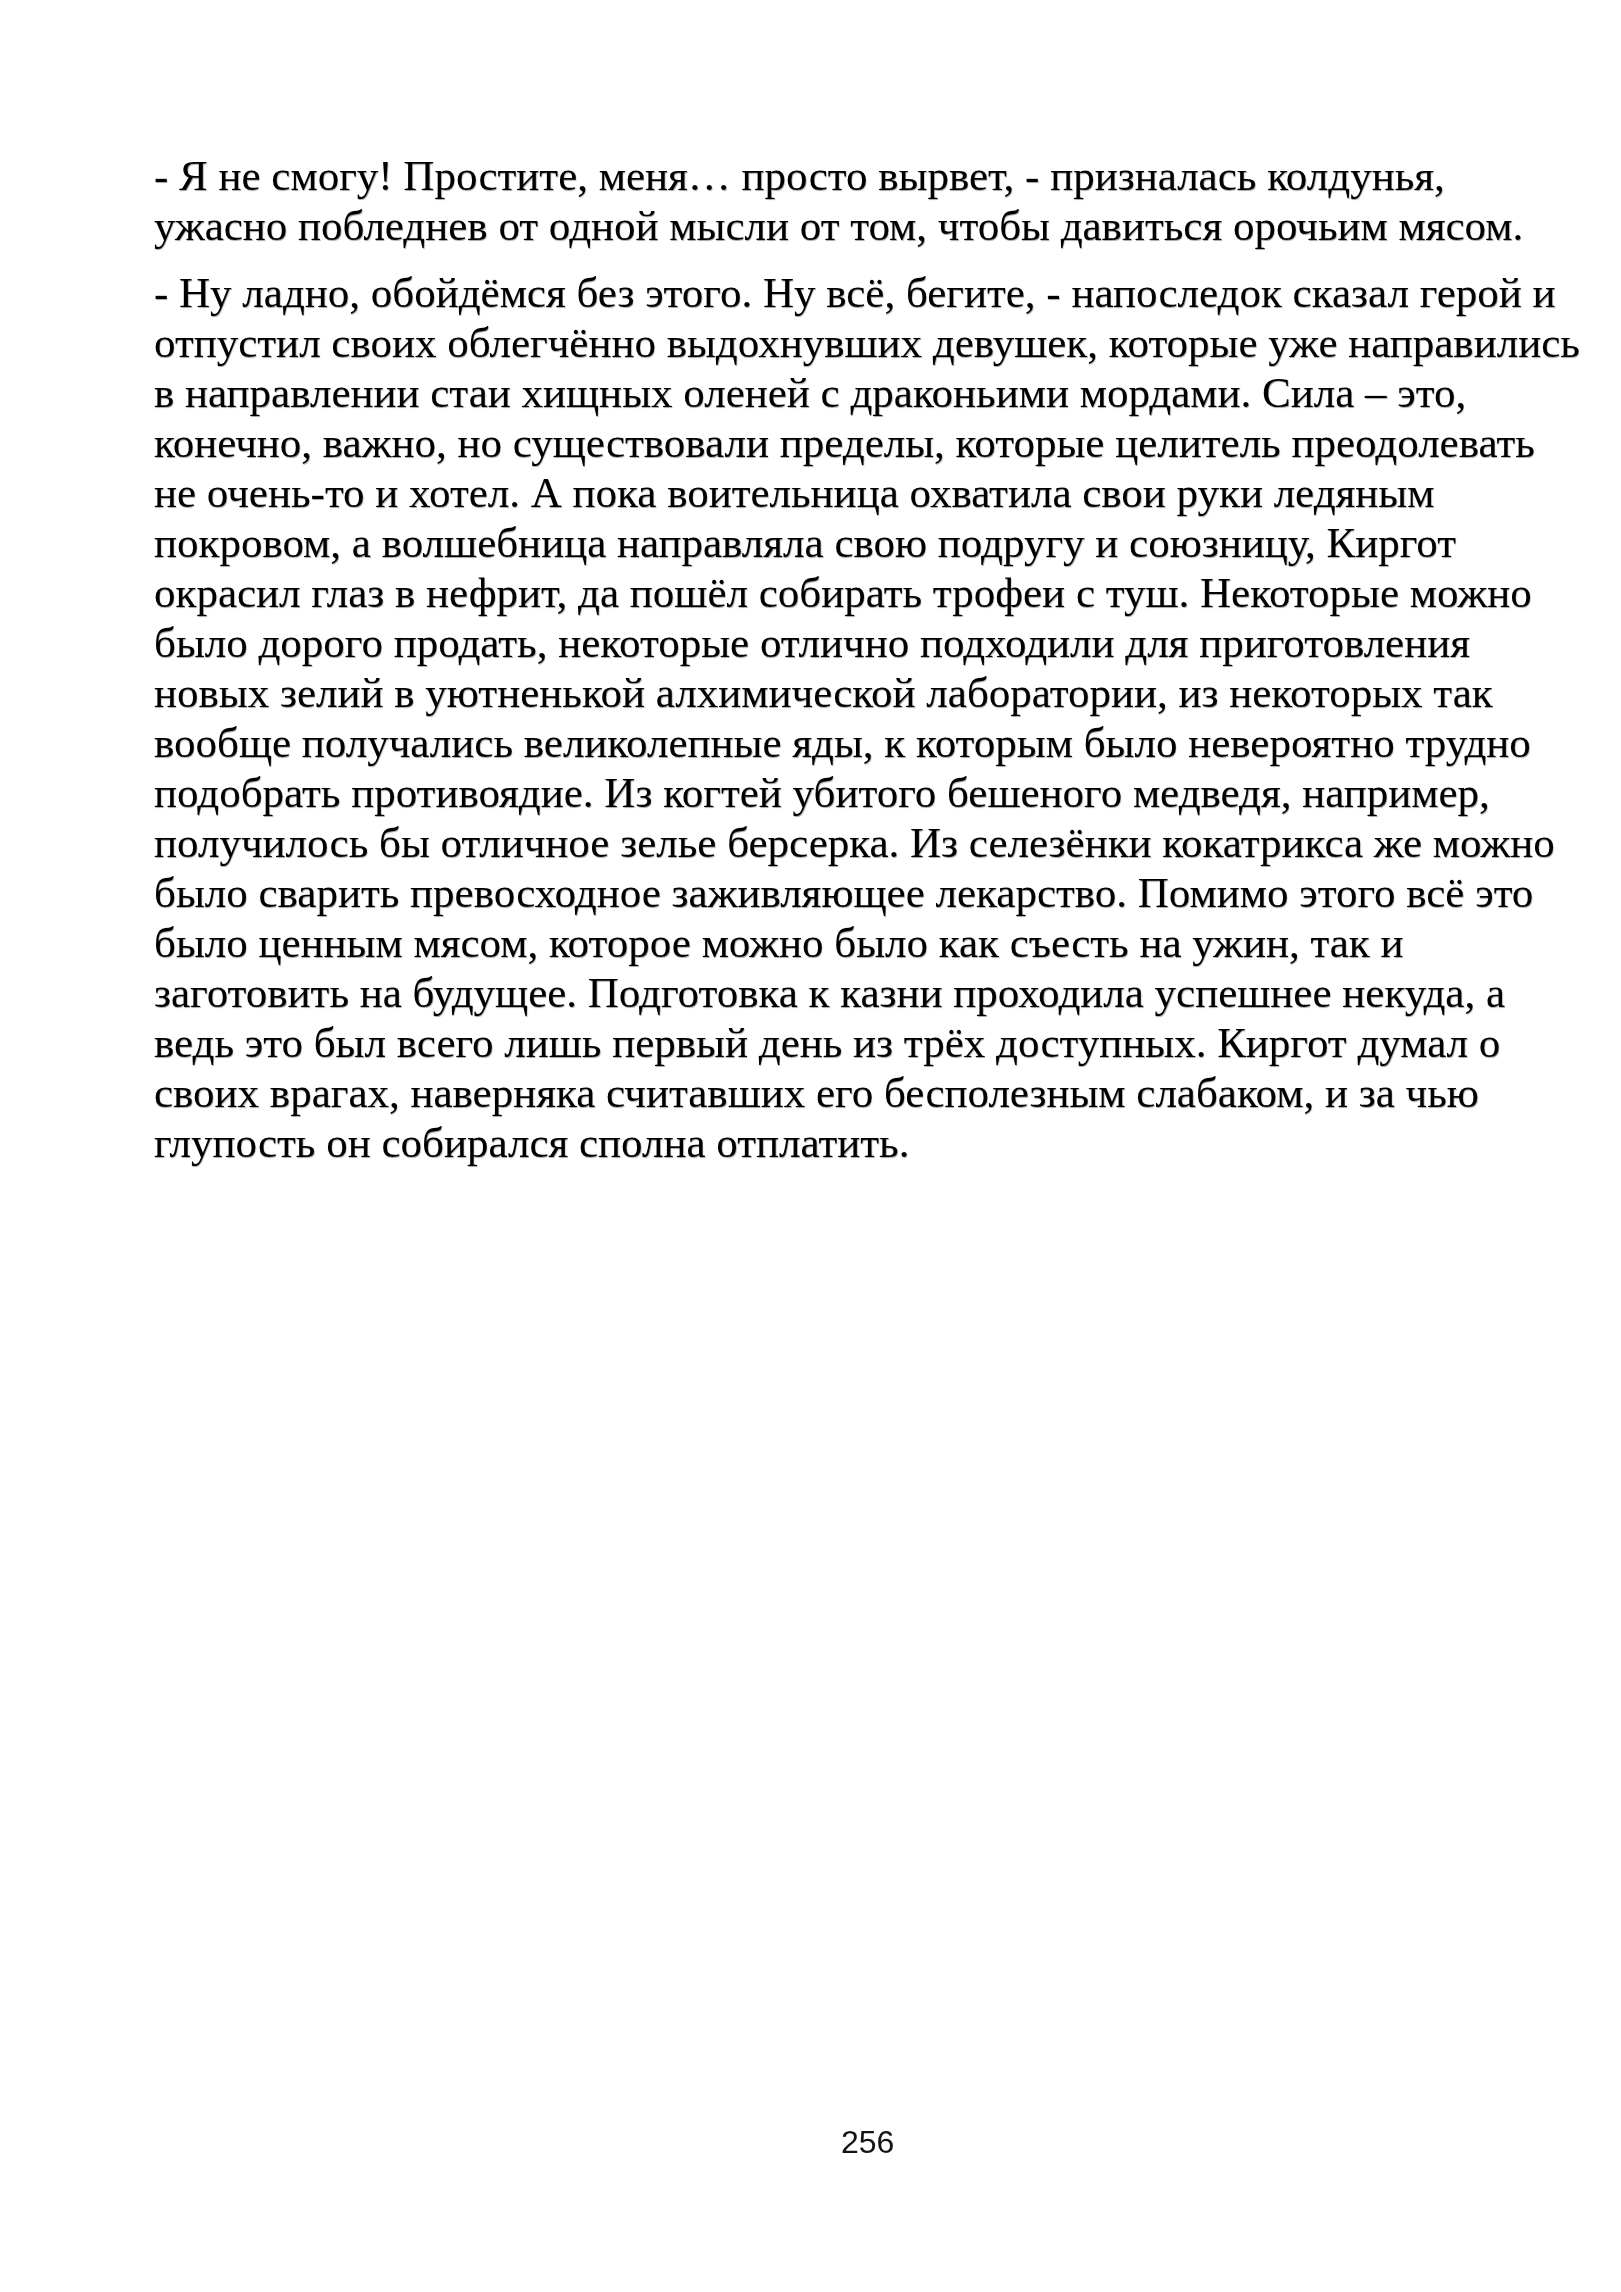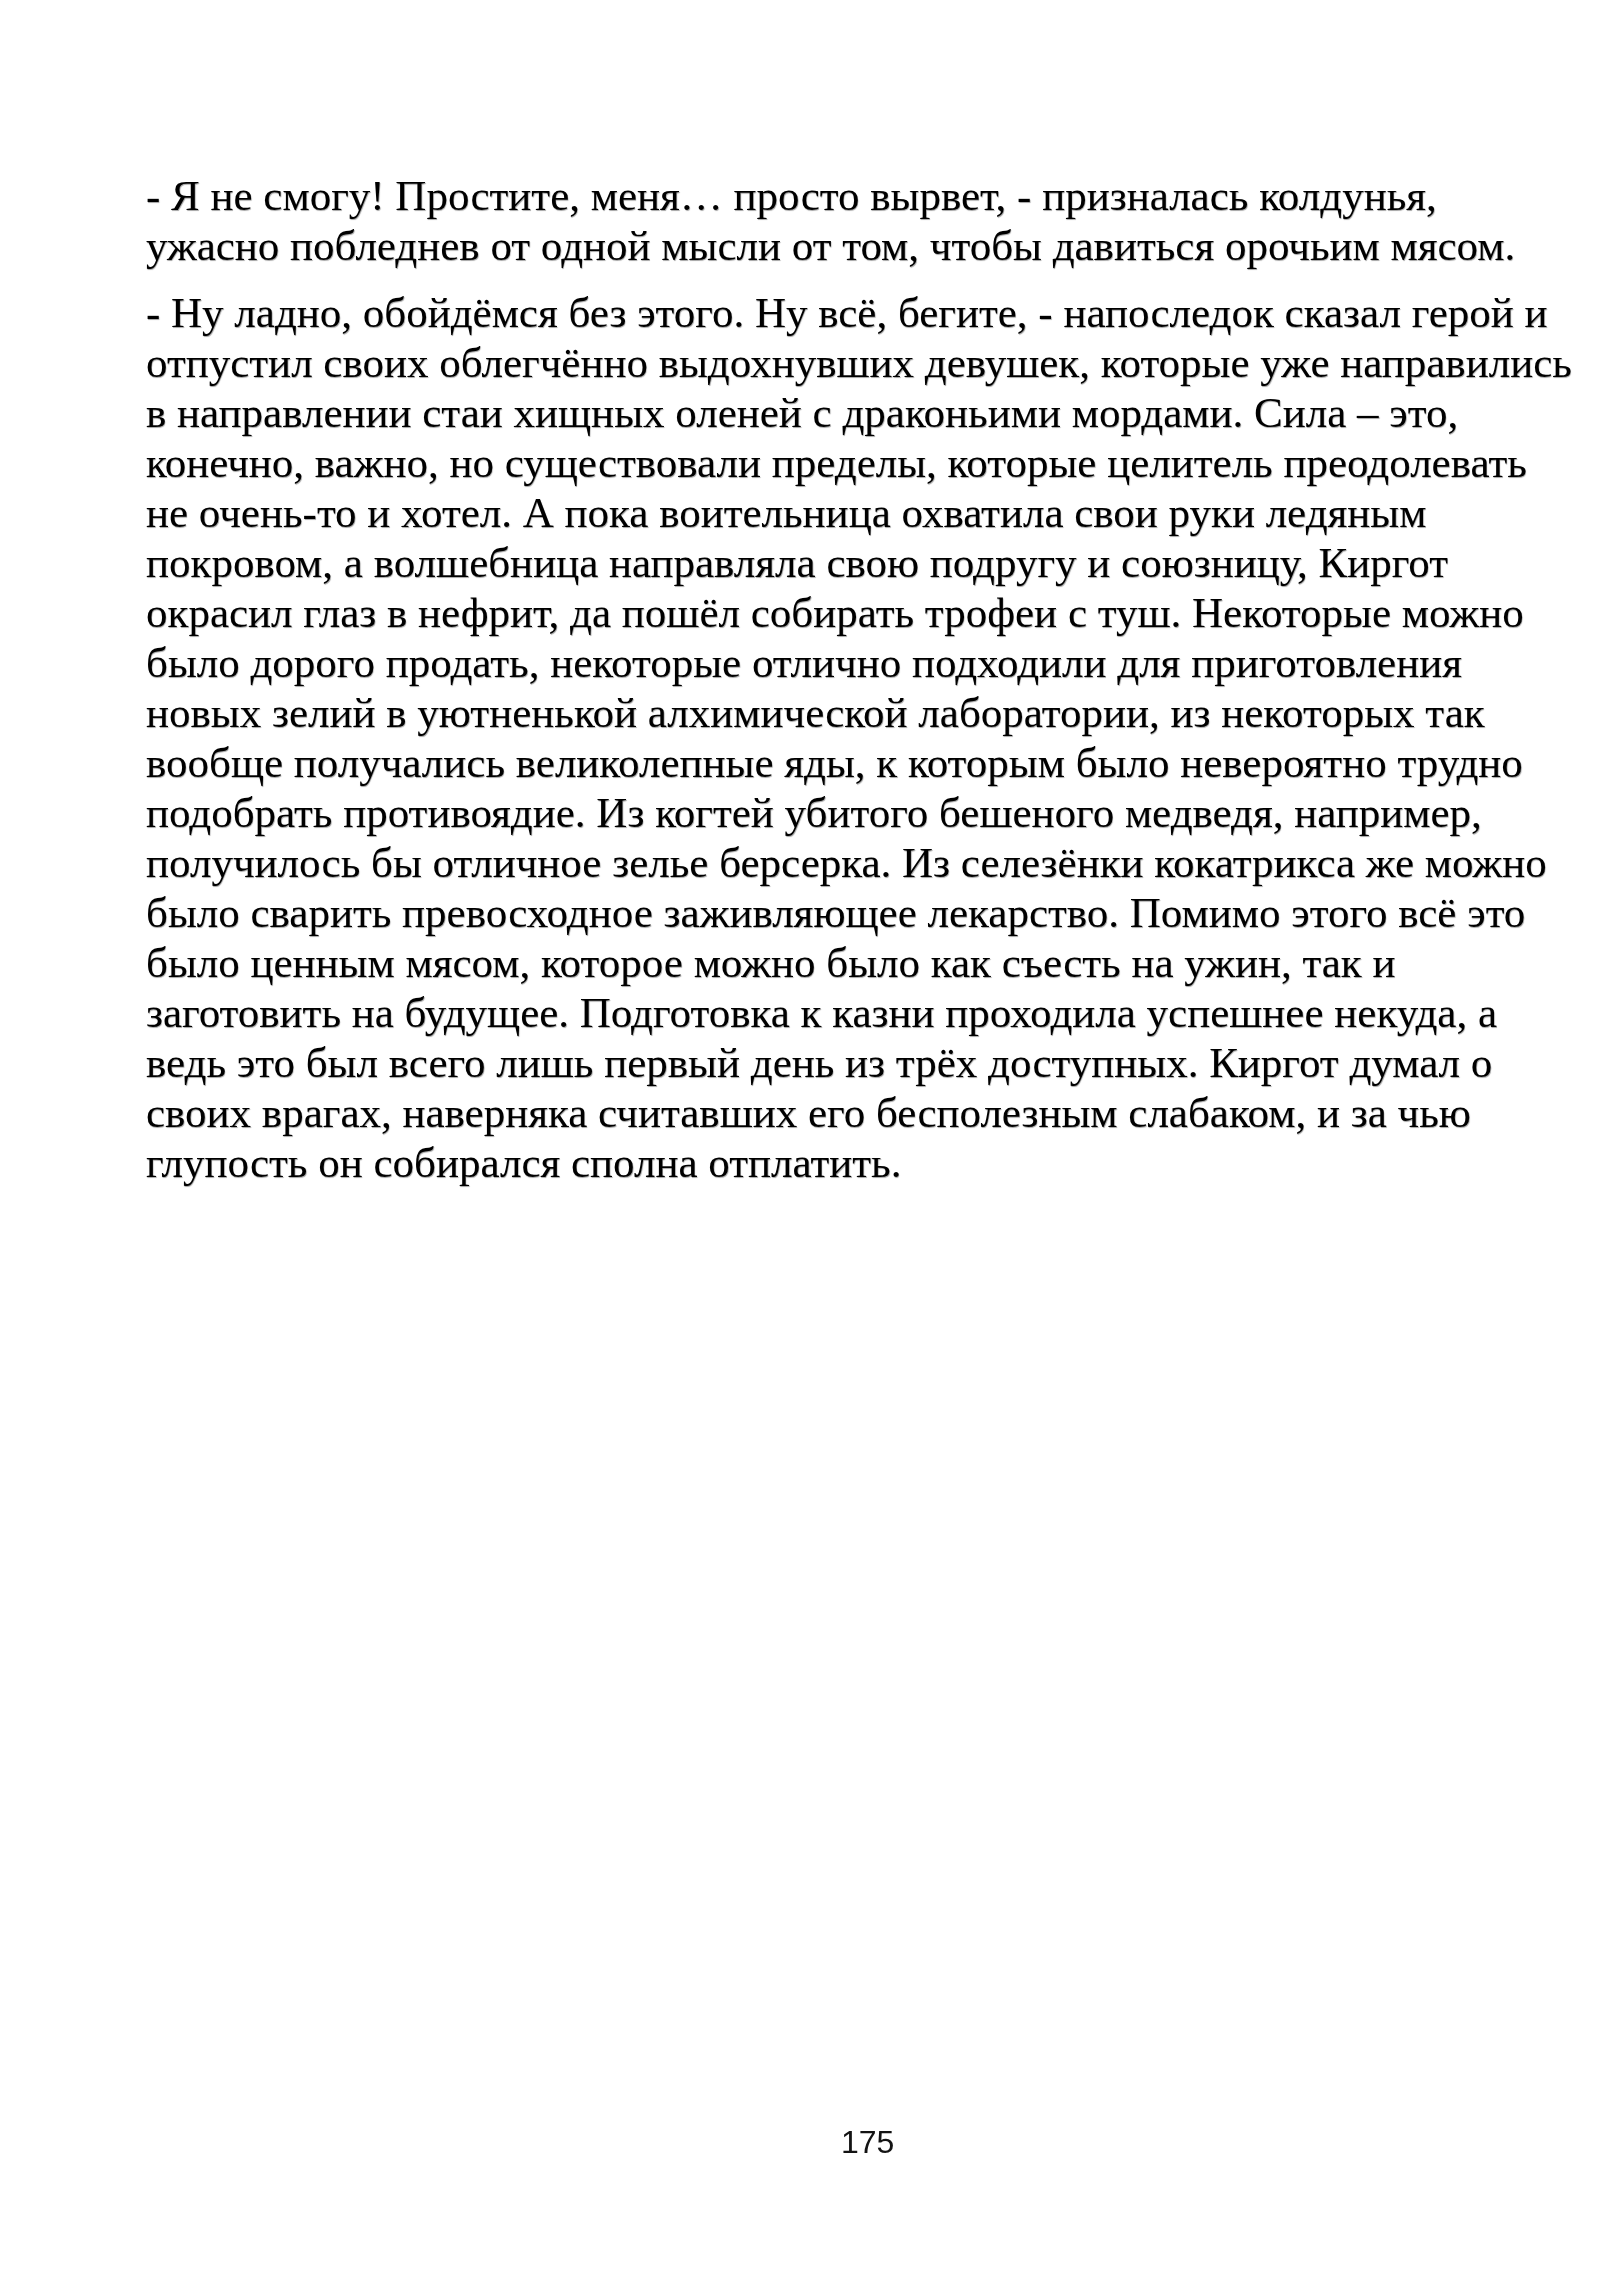--- a/index.html
+++ b/index.html
@@ -10,24 +10,23 @@
   .page {
     position: relative;
     width: 1621px;
     height: 2293px;
     background: #ffffff;
     overflow: hidden;
     font-family: "Liberation Serif", serif;
   }
   .text-block {
     position: absolute;
-    left: 146px;
+    left: 154px;
     top: 151px;
     width: 1319px;
-    margin-top: 20px;
   }
   .para {
     margin: 0 0 16.7px 0;
     padding: 0;
     font-size: 43px;
     line-height: 50px;
     color: #000000;
     white-space: pre;            
     text-shadow: 0.6px 1.1px 0.8px rgba(40, 40, 40, 0.42); 
     font-kerning: normal;
@@ -62,15 +61,15 @@
 вообще получались великолепные яды, к которым было невероятно трудно
 подобрать противоядие. Из когтей убитого бешеного медведя, например,
 получилось бы отличное зелье берсерка. Из селезёнки кокатрикса же можно
 было сварить превосходное заживляющее лекарство. Помимо этого всё это
 было ценным мясом, которое можно было как съесть на ужин, так и
 заготовить на будущее. Подготовка к казни проходила успешнее некуда, а
 ведь это был всего лишь первый день из трёх доступных. Киргот думал о
 своих врагах, наверняка считавших его бесполезным слабаком, и за чью
 глупость он собирался сполна отплатить.</p>
     </div>
-  <div class="page-number">175</div>
+  <div class="page-number">256</div>
 </div>
 
 
 </body></html>

